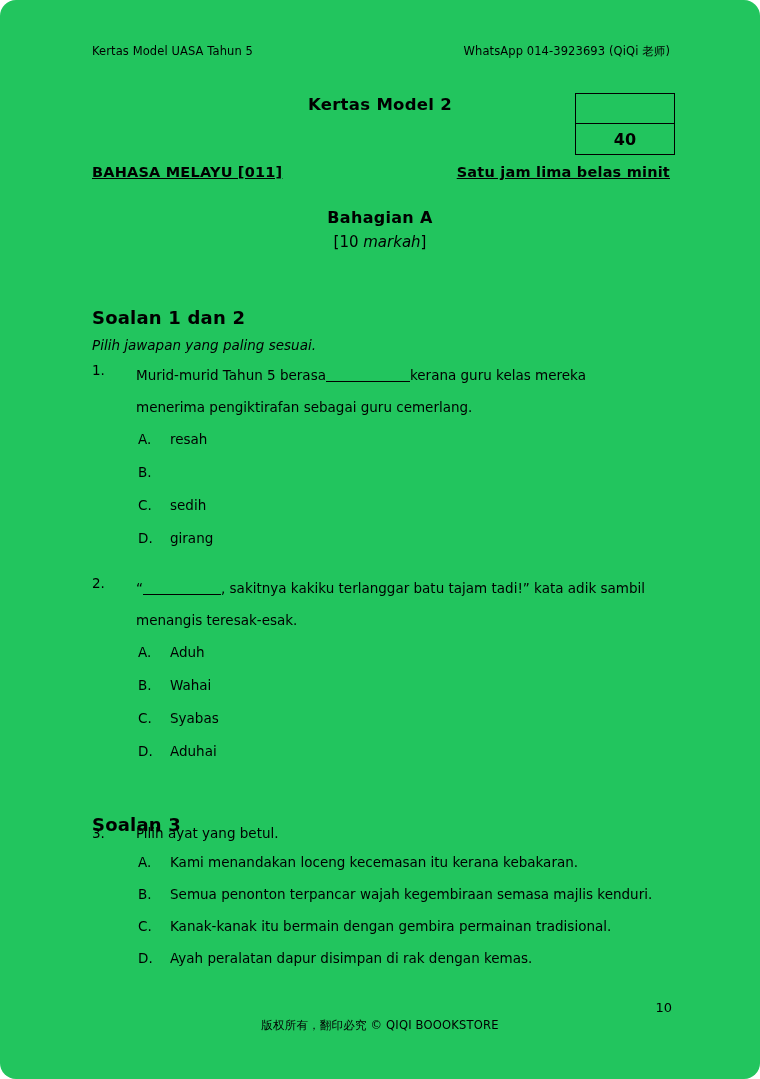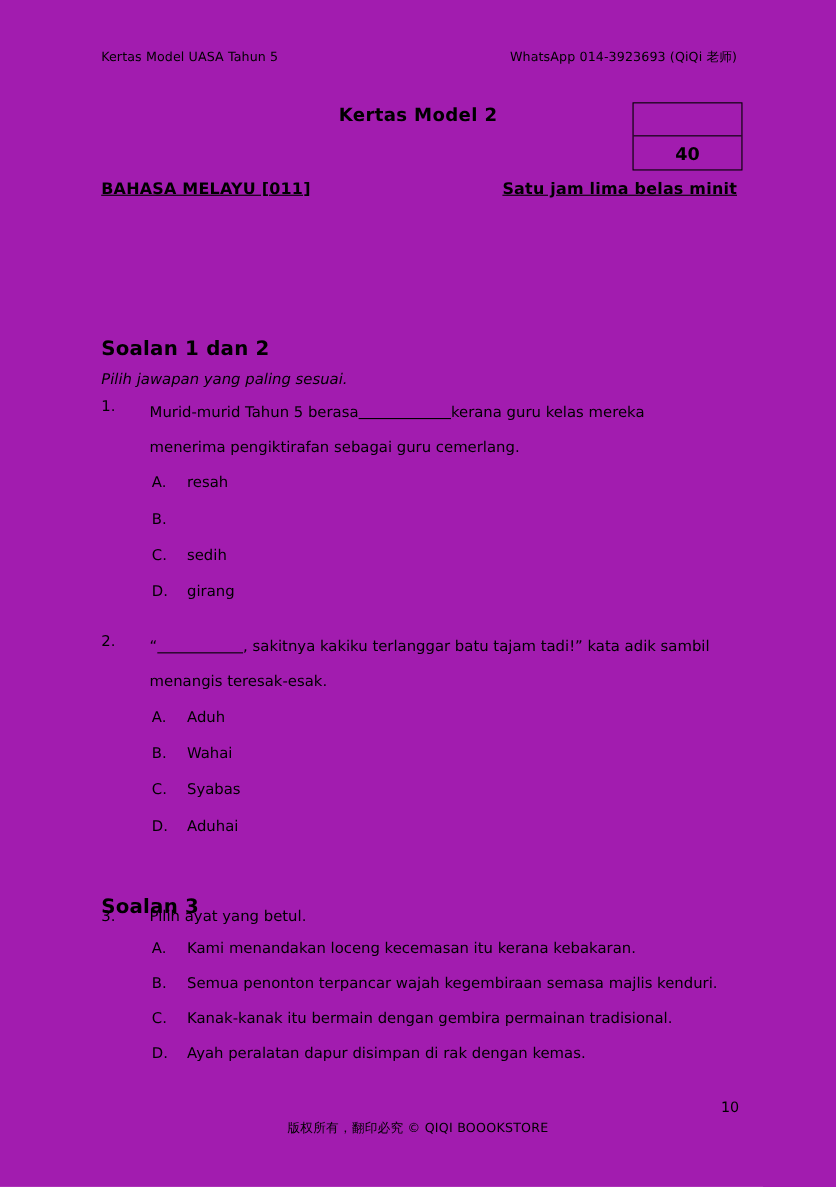--- a/index.html
+++ b/index.html
@@ -4,24 +4,25 @@
 <style>
   html, body {
     margin: 0;
     padding: 0;
     background: #ffffff;
   }
   .page {
     position: relative;
     width: 760px;
     height: 1079px;
-    background: #a21caf;
+    background: #22c55e;
     font-family: "DejaVu Sans", "Liberation Sans", sans-serif;
     color: #000000;
     overflow: hidden;
+    border-radius: 16px;
   }
 
   
   .run-header {
     position: absolute;
     left: 92px;
     top: 44px;
     width: 580px;
     display: flex;
     justify-content: space-between;
@@ -222,20 +223,24 @@
   <div class="marks-box">
     <div class="cell cell-top"></div>
     <div class="cell cell-bottom">40</div>
   </div>
 
   <div class="subject-row">
     <span class="subject">BAHASA MELAYU [011]</span>
     <span class="duration">Satu jam lima belas minit</span>
   </div>
 
+  <div class="section-block">
+    <div class="section-title">Bahagian A</div>
+    <div class="section-marks"><span>[10 </span><i>markah</i><span>]</span></div>
+  </div>
 
   <div class="instr" id="instr-1">
     <div class="instr-head">Soalan 1 dan 2</div>
     <div class="instr-sub"><span>Pilih jawapan yang </span><b>paling sesuai</b><span>.</span></div>
   </div>
 
   <div class="question" id="q1">
     <div class="q-line">
       <div class="q-num">1.</div>
       <div class="q-text loose"><span>Murid-murid  Tahun  5  berasa</span><span class="blank"></span><span>kerana  guru  kelas  mereka</span><br><span>menerima pengiktirafan sebagai guru cemerlang.</span></div>

